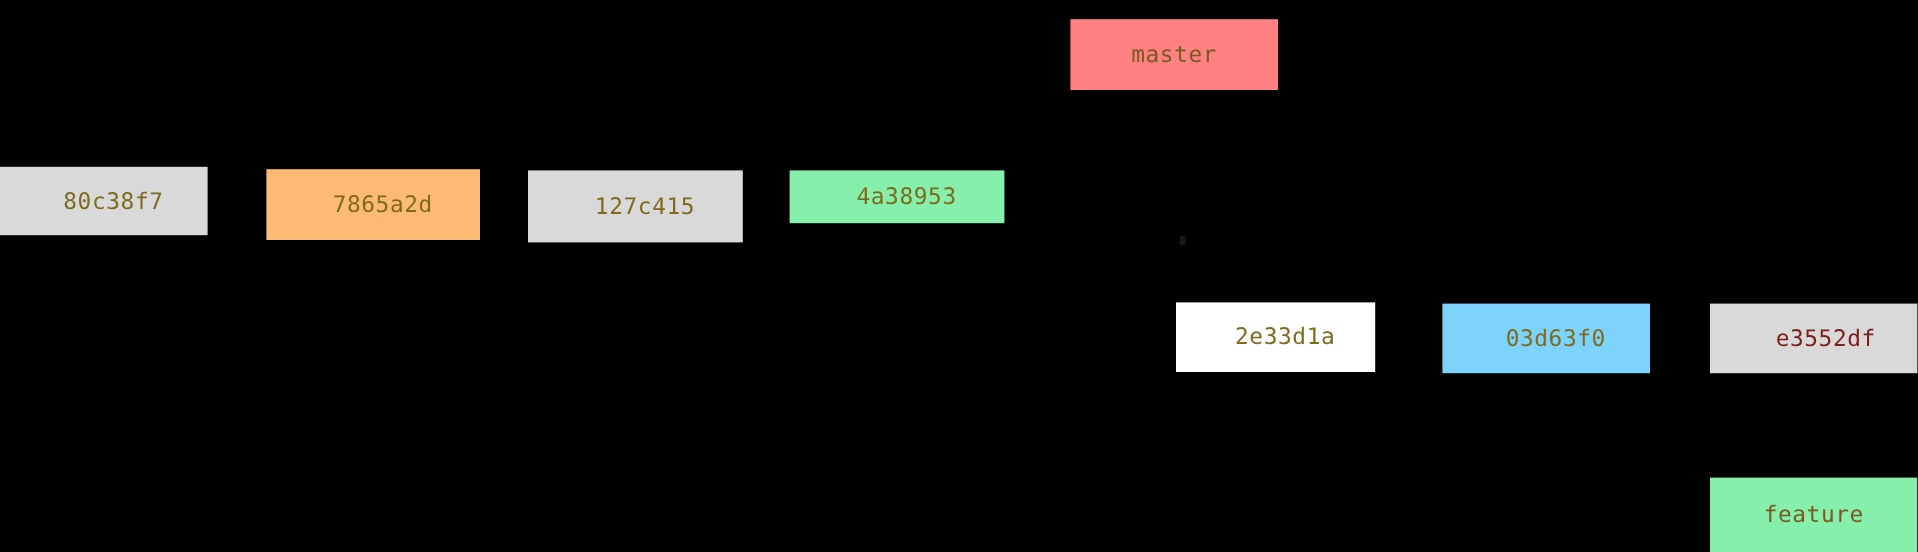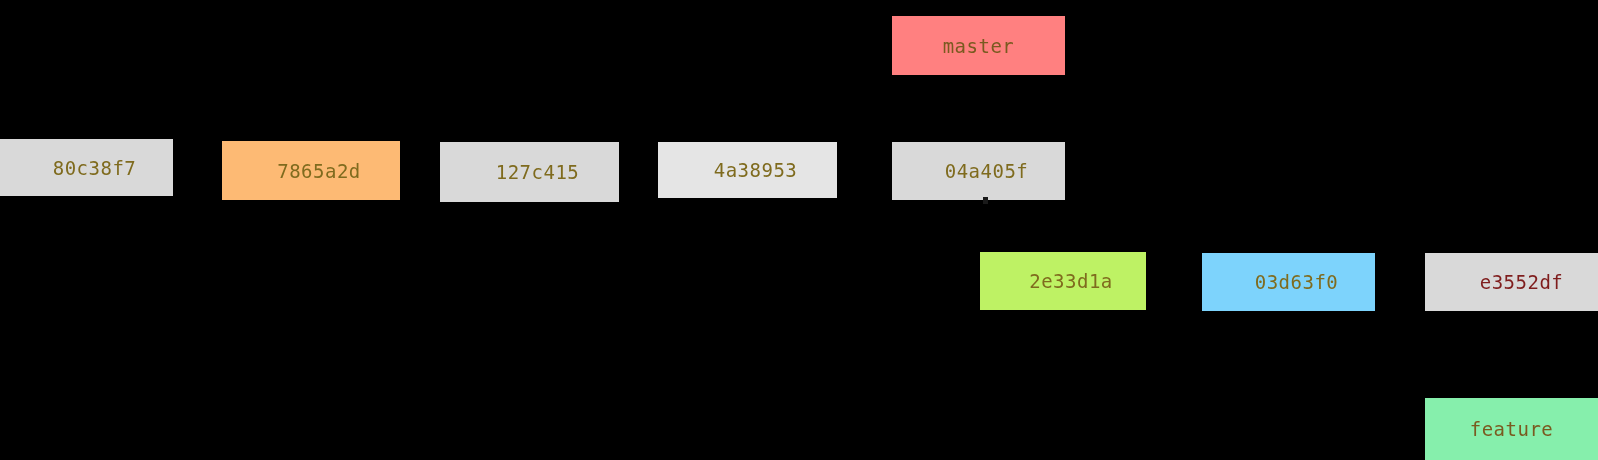--- a/index.html
+++ b/index.html
@@ -42,21 +42,20 @@
   }
 </style>
 </head>
 <body>
 
 <div id="canvas" style="background: rgb(0, 0, 0);">
 
 <div class="node commit" style="left: 0px; top: 139px; width: 173px; height: 57px; background: rgb(217, 217, 217); color: rgb(127, 107, 30);">80c38f7</div>
     <div class="node commit" style="left: 222px; top: 141px; width: 178px; height: 59px; background: #fdba74; color: rgb(127, 107, 30);">7865a2d</div>
     <div class="node commit" style="left: 440px; top: 142px; width: 179px; height: 60px; background: rgb(217, 217, 217); color: rgb(127, 107, 30); text-align: center;">127c415</div>
-    <div class="node commit" style="left: 658px; top: 142px; width: 179px; height: 56px; background: #e5e5e5; color: rgb(127, 107, 30);">4a38953</div>
-    <div class="node commit" style="left: 892px; top: 142px; width: 173px; height: 58px; background: rgb(217, 217, 217); color: rgb(127, 107, 30);">04a405f</div>
+    <div class="node commit" style="left: 658px; top: 142px; width: 179px; height: 44px; background: #86efac; color: rgb(127, 107, 30);">4a38953</div>
     <div class="node branch-label" style="left: 892px; top: 0px; width: 173px; height: 59px; background: rgb(255, 128, 128); color: rgb(122, 90, 32); margin-top: 16px;">master</div>
-    <div class="node commit" style="left: 980px; top: 252px; width: 166px; height: 58px; background: #bef264; color: rgb(127, 107, 30);">2e33d1a</div>
+    <div class="node commit" style="left: 980px; top: 252px; width: 166px; height: 58px; background: #ffffff; color: rgb(127, 107, 30);">2e33d1a</div>
     <div class="node commit" style="left: 1202px; top: 253px; width: 173px; height: 58px; background: #7dd3fc; color: rgb(127, 107, 30);">03d63f0</div>
     <div class="node commit" style="left: 1425px; top: 253px; width: 177px; height: 58px; background: rgb(217, 217, 217); color: #7f1d1d;">e3552df</div>
     <div class="node branch-label" style="left: 1425px; top: 398px; width: 173px; height: 62px; background: #86efac; color: rgb(122, 90, 32);">feature</div>
     <div class="edge-stub" style="left: 983px; top: 197px; width: 5px; height: 7px;"></div>
   </div>
 
 </body></html>

